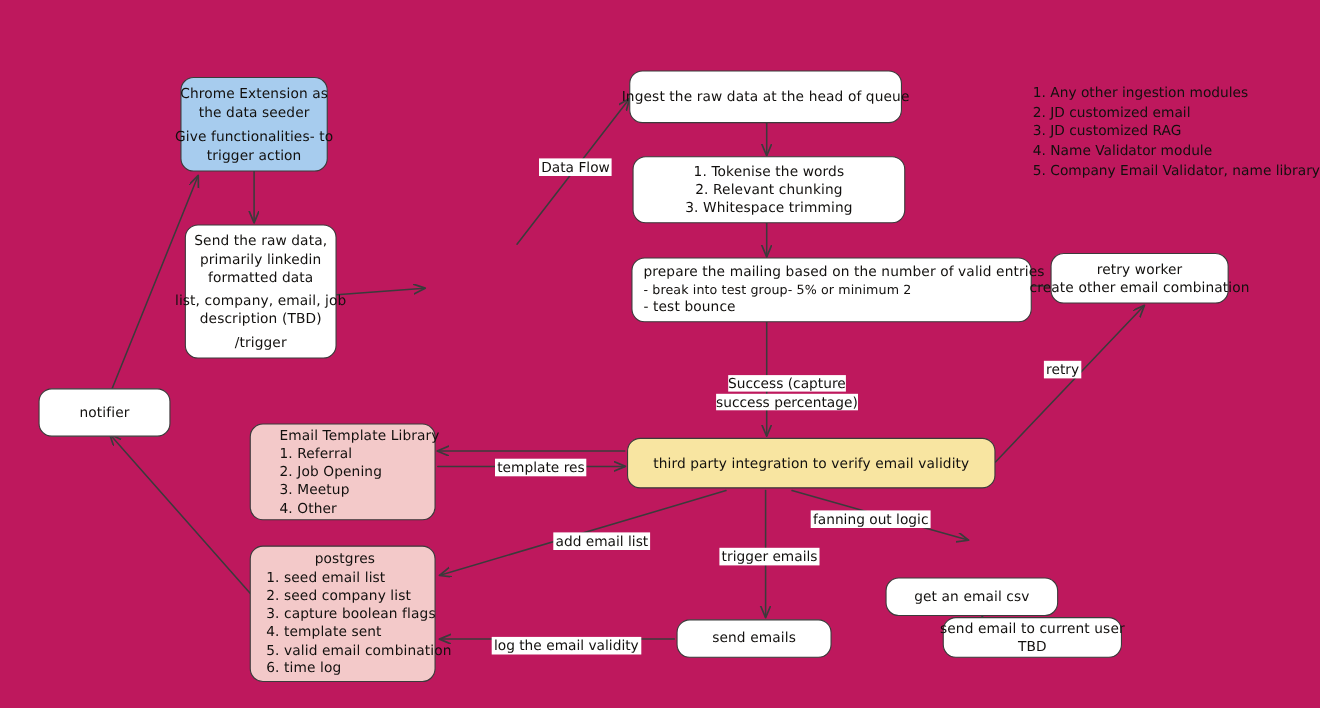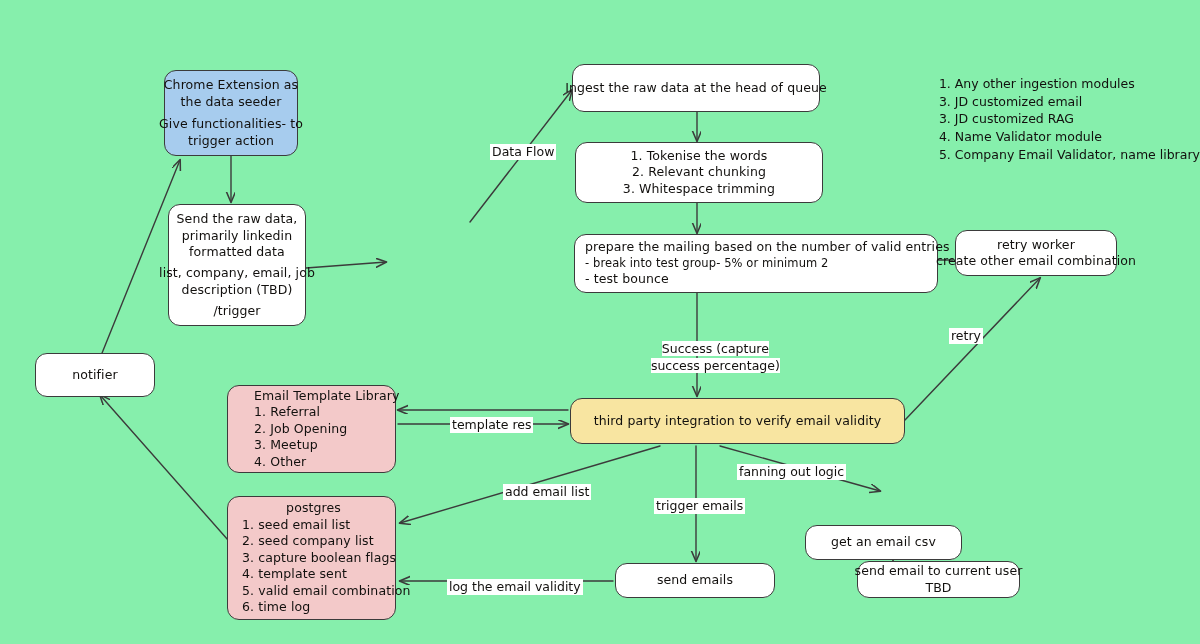--- a/index.html
+++ b/index.html
@@ -4,21 +4,21 @@
 <style>
   html, body {
     margin: 0;
     padding: 0;
     background: #ffffff;
   }
   #canvas {
     position: relative;
     width: 1200px;
     height: 644px;
-    background: #86efac;
+    background: #be185d;
     overflow: hidden;
     font-family: "DejaVu Sans", sans-serif;
   }
   svg#wires {
     position: absolute;
     left: 0;
     top: 0;
     width: 1200px;
     height: 644px;
     pointer-events: none;
@@ -187,21 +187,21 @@
     <span class="ln">3. capture boolean flags</span>
     <span class="ln">4. template sent</span>
     <span class="ln">5. valid email combination</span>
     <span class="ln">6. time log</span>
   </div>
 
   <div class="node pad center" style="left:35px; top:353px; width:120px; height:44px;">
     <span class="ln">notifier</span>
   </div>
 
-  <div class="node pad center" style="left:615px; top:563px; width:160px; height:35px;">
+  <div class="node pad center" style="left:615px; top:563px; width:141px; height:35px;">
     <span class="ln">send emails</span>
   </div>
 
   <div class="node pad center" style="left:805px; top:493px; width:157px; height:35px;margin-top:32px;">
     <span class="ln">get an email csv</span>
   </div>
 
   <div class="node pad center" style="left:857px; top:561px; width:163px; height:37px;">
     <span class="ln">send email to current user</span>
     <span class="ln">TBD</span>
@@ -221,19 +221,19 @@
   <div class="elabel" style="left:503px; top:484px;">add email list</div>
 
   <div class="elabel" style="left:654px; top:498px;">trigger emails</div>
 
   <div class="elabel" style="left:737px; top:464px;">fanning out logic</div>
 
   <div class="elabel" style="left:447px; top:579px;text-align:right;">log the email validity</div>
 
   <div class="notes" style="left:923px; top:57px;">
     <span class="ln">1. Any other ingestion modules</span>
-    <span class="ln">3. JD customized email</span>
+    <span class="ln">2. JD customized email</span>
     <span class="ln">3. JD customized RAG</span>
     <span class="ln">4. Name Validator module</span>
     <span class="ln">5. Company Email Validator, name library</span>
   </div>
 
 </div>
 
 </body></html>

